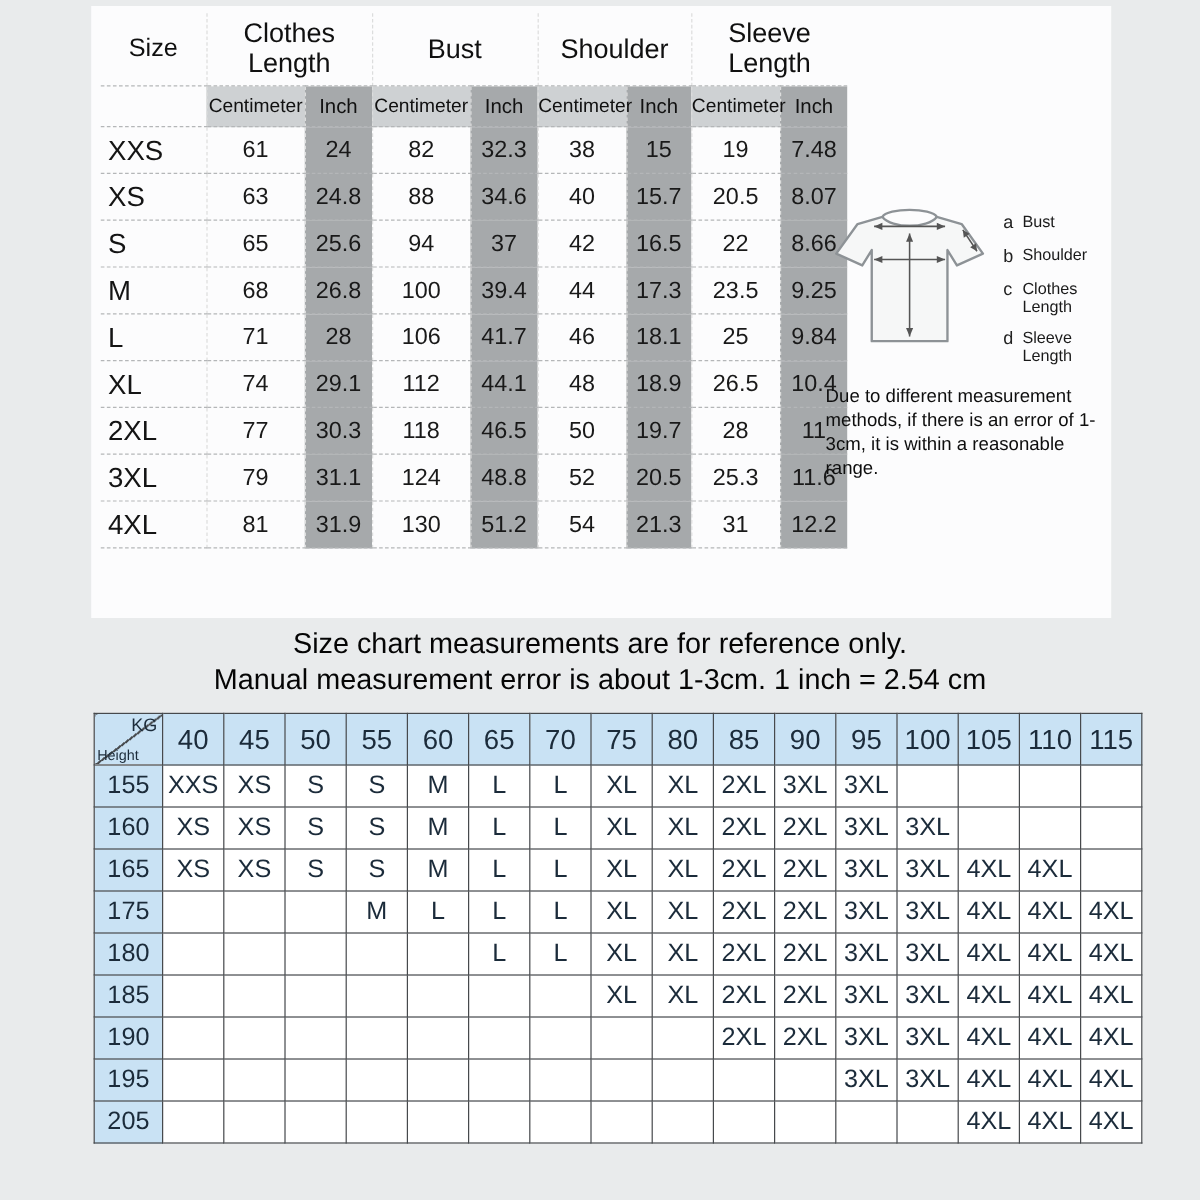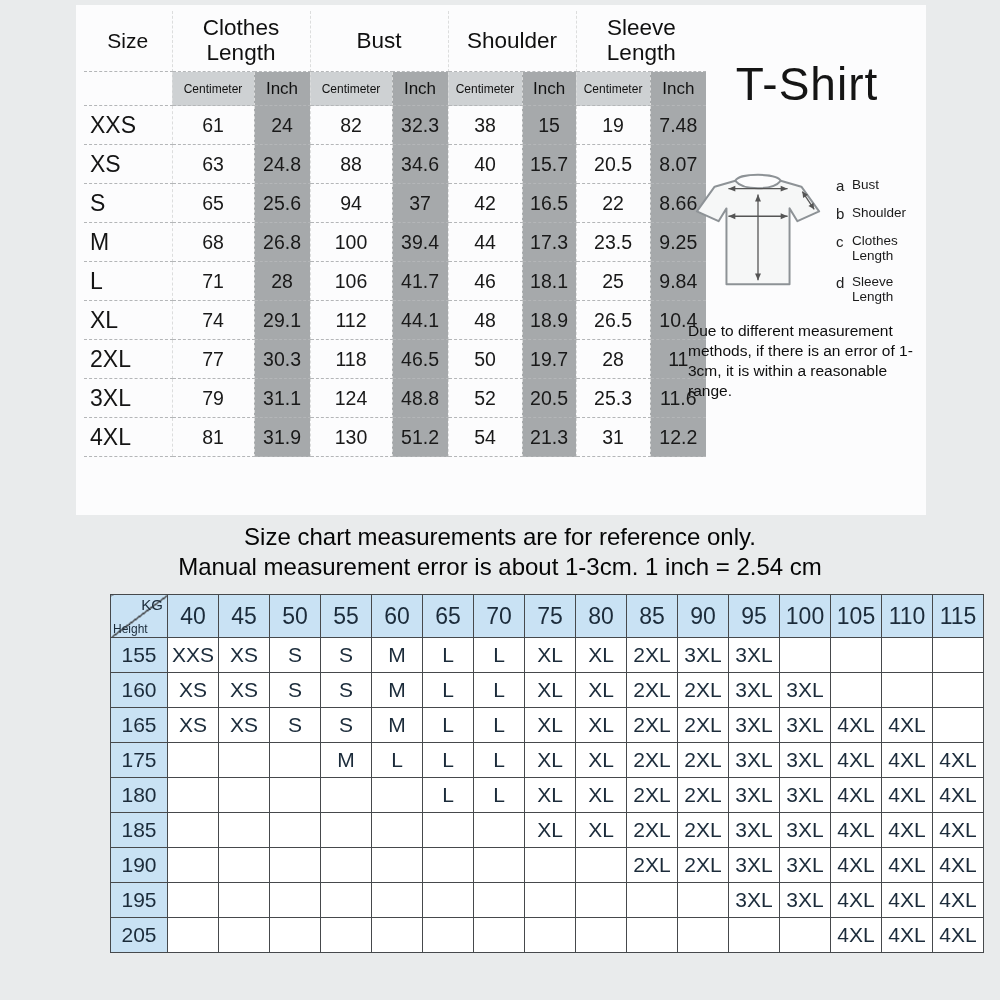--- a/index.html
+++ b/index.html
@@ -12,40 +12,40 @@
   
   .panel{position:absolute;left:76px;top:5px;width:850px;height:510px;background:var(--panel_bg,#fcfcfd);}
 
   
   .size-table{position:absolute;left:8px;top:6px;border-collapse:collapse;table-layout:fixed;width:622px;}
   .size-table th,.size-table td{padding:0;font-weight:normal;border-bottom:1px dashed #b4b6b8;border-right:1px dashed #dcdddd;}
   .size-table th:last-child,.size-table td:last-child{border-right:none;}
   .size-table .main-head th{height:60px;font-size:22.5px;color:#101010;vertical-align:middle;text-align:center;line-height:1.1;}
   .size-table .main-head .size-h{font-size:21px;}
   .size-table .sub-head th{height:33px;text-align:center;vertical-align:middle;}
-  .size-table .cm-h{background:var(--unit_cm_gray,#ced1d3);font-size:12px;}
+  .size-table .cm-h{background:var(--unit_cm_gray,#ced1d3);font-size:16px;}
   .size-table .in-h{background:var(--inch_column_gray,#a6a9ab);font-size:17px;}
   .size-table tbody td{height:38px;text-align:center;font-size:19.5px;color:#191919;vertical-align:middle;}
   .size-table tbody .sz{text-align:left;padding-left:6px;font-size:23px;color:#141414;}
   .size-table tbody .inch{background:var(--inch_column_gray,#a6a9ab);}
 
   
   .tshirt-title{position:absolute;left:612px;top:52px;width:238px;text-align:center;font-size:46px;color:#151515;letter-spacing:1px;}
   .figure-row{position:absolute;left:608px;top:160px;display:flex;}
   .dlabels{padding-top:12px;margin-left:4px;}
   .dlabel{display:flex;align-items:flex-start;margin-bottom:11px;}
   .dkey{font-size:15px;width:16px;color:#222;flex:0 0 16px;}
   .dtext{font-size:13.5px;color:#1a1a1a;line-height:1.12;max-width:64px;}
   .disclaimer{position:absolute;left:612px;top:304px;width:244px;font-size:15.5px;line-height:1.3;color:#0e0e0e;margin-top:12px;}
 
   
   .notes{position:absolute;top:522px;left:0;width:1000px;text-align:center;font-size:24px;line-height:30px;color:#050505;}
 
   
-  .fit-table{position:absolute;left:78px;top:594px;border-collapse:collapse;margin-left:32px;}
+  .fit-table{position:absolute;left:78px;top:594px;border-collapse:collapse;}
   .fit-table th,.fit-table td{border:1px solid #46494c;padding:0;font-weight:normal;color:#1b2b3a;}
   .fit-table thead th{height:42px;width:50px;background:var(--table_header_blue,#c9e2f4);font-size:23px;text-align:center;vertical-align:middle;}
   .fit-table tbody td{height:34px;width:50px;background:#ffffff;font-size:21px;text-align:center;vertical-align:middle;}
   .fit-table tbody td.hcell{background:var(--table_header_blue,#c9e2f4);}
   .fit-table thead th.corner{
     width:56px;position:relative;
     background:linear-gradient(to bottom right,
       transparent calc(50% - 0.8px),
       #46494c calc(50% - 0.8px),
       #46494c calc(50% + 0.8px),
@@ -188,21 +188,20 @@
           <td class="num">130</td>
           <td class="num inch">51.2</td>
           <td class="num">54</td>
           <td class="num inch">21.3</td>
           <td class="num">31</td>
           <td class="num inch">12.2</td>
         </tr>
       </tbody>
   </table>
 
-  <div class="tshirt-title">T-Shirt</div>
 
   <div class="figure-row">
     <svg width="148" height="138" viewBox="0 0 150 140">
       <path d="M52,16 C60,26 90,26 98,16 L119,22 L137,47 L115,57 L107,44 L107,121 L43,121 L43,44 L35,57 L13,47 L31,22 Z" fill="#f6f7f7" stroke="#8d9296" stroke-width="2" stroke-linejoin="round"></path>
       <path d="M52,16 C56,8 94,8 98,16" fill="none" stroke="#8d9296" stroke-width="2"></path>
 
       <line x1="45" y1="24" x2="105" y2="24" stroke="#555" stroke-width="1.3"></line>
       <polygon points="45,24 52,21 52,27" fill="#555"></polygon>
         <polygon points="105,24 98,21 98,27" fill="#555"></polygon>
 

